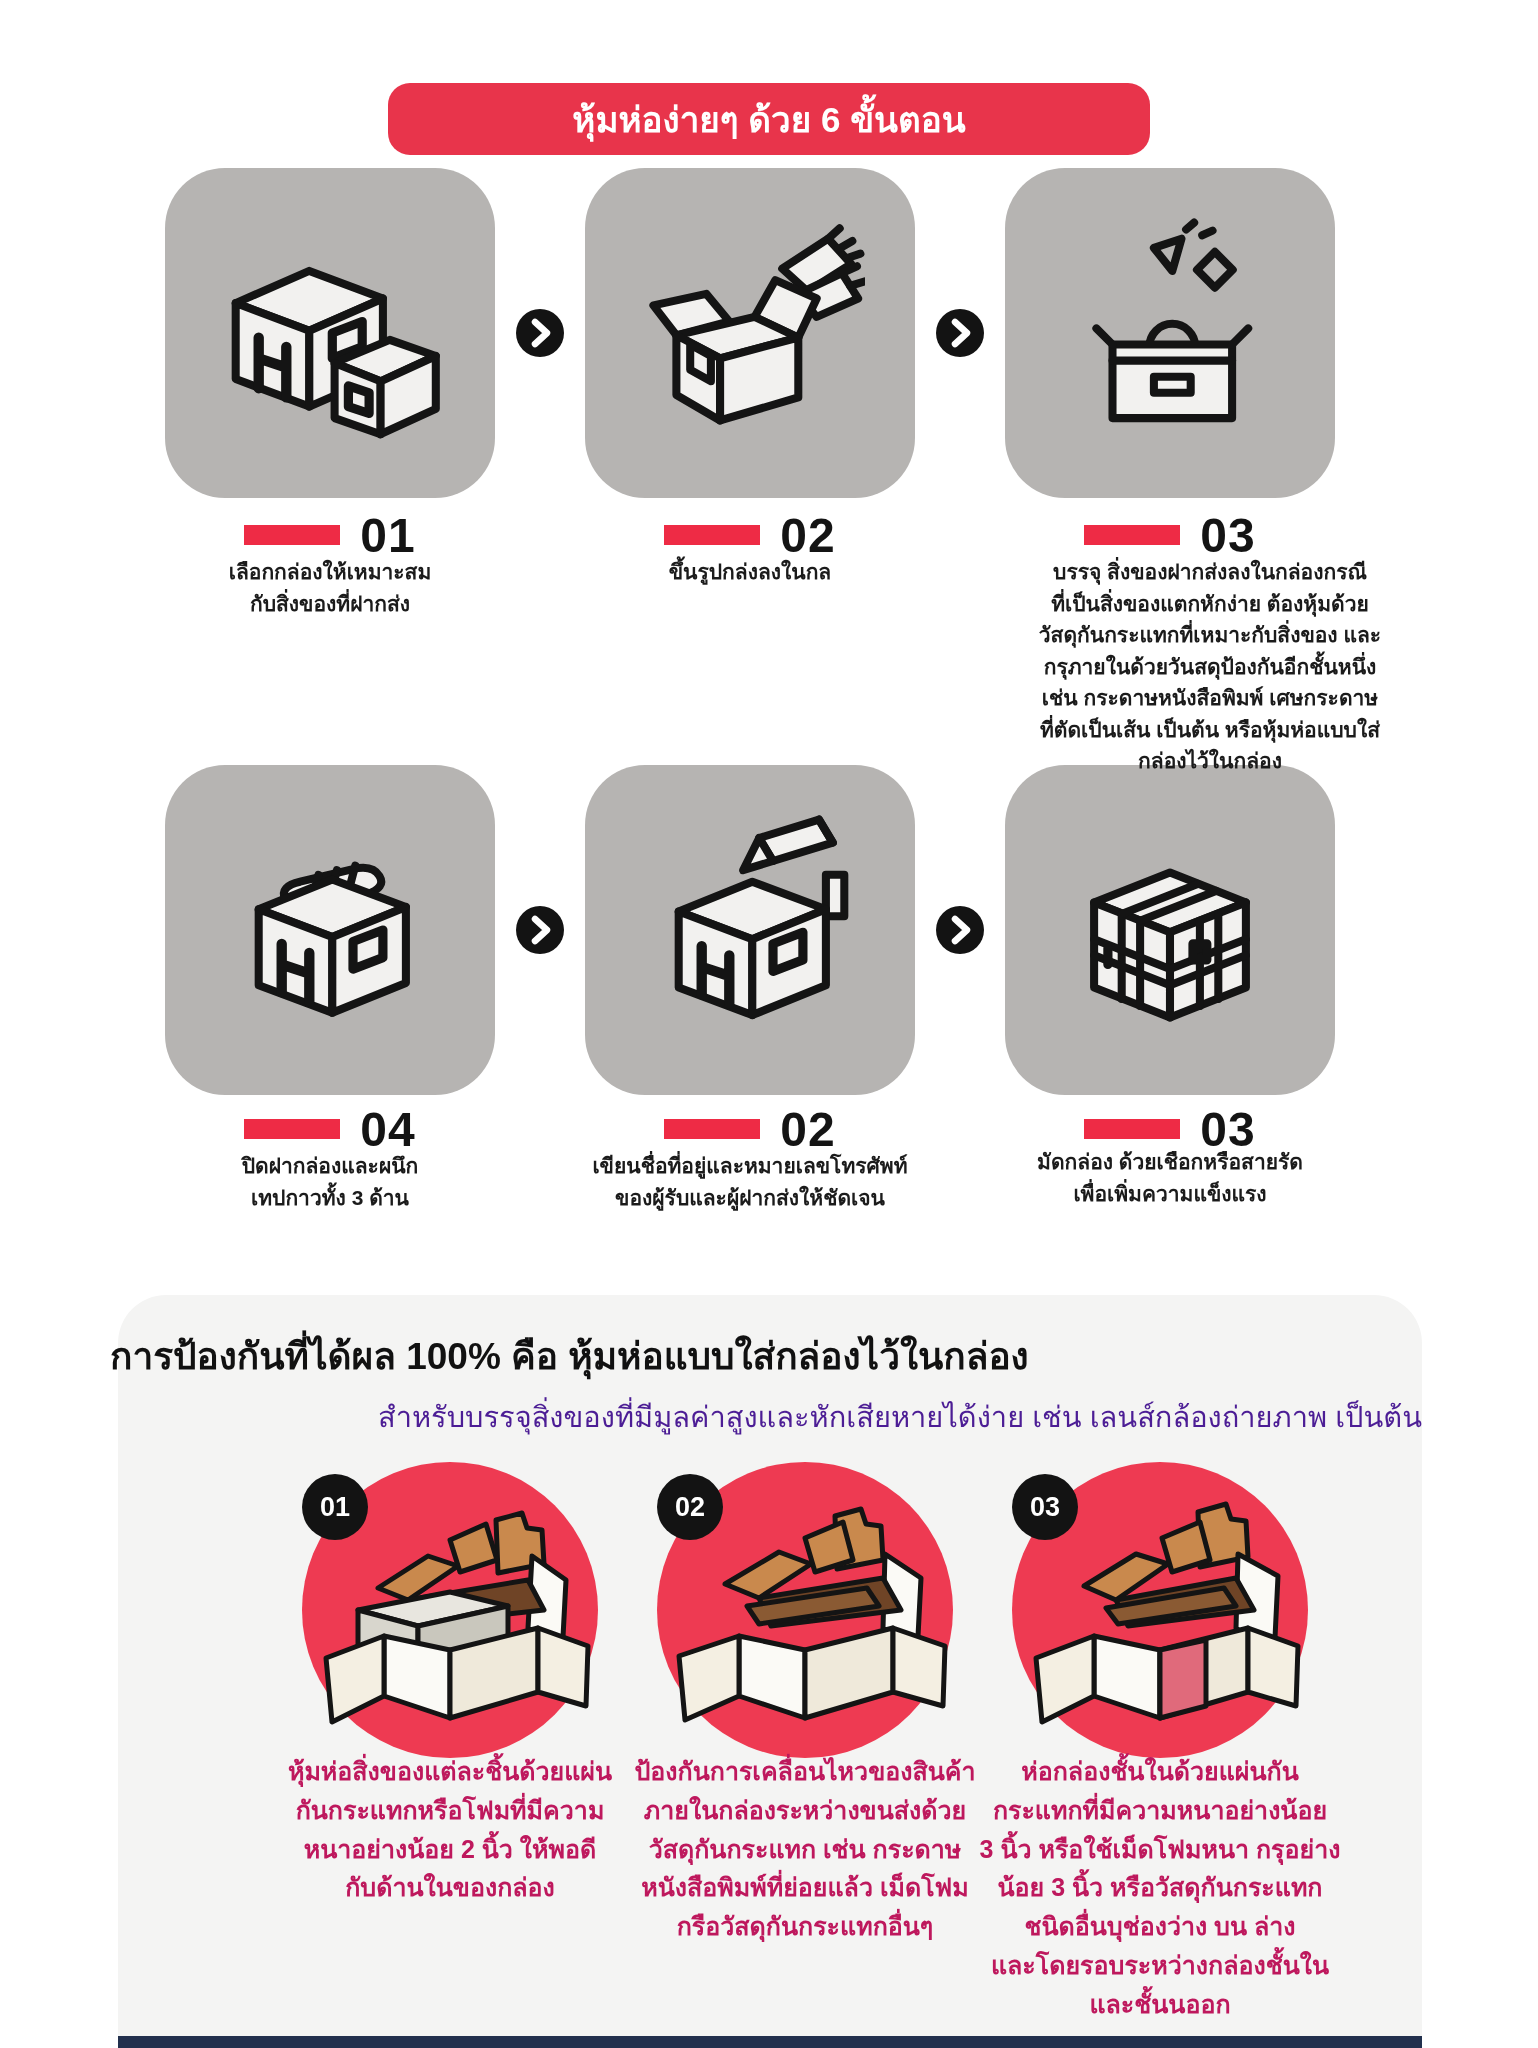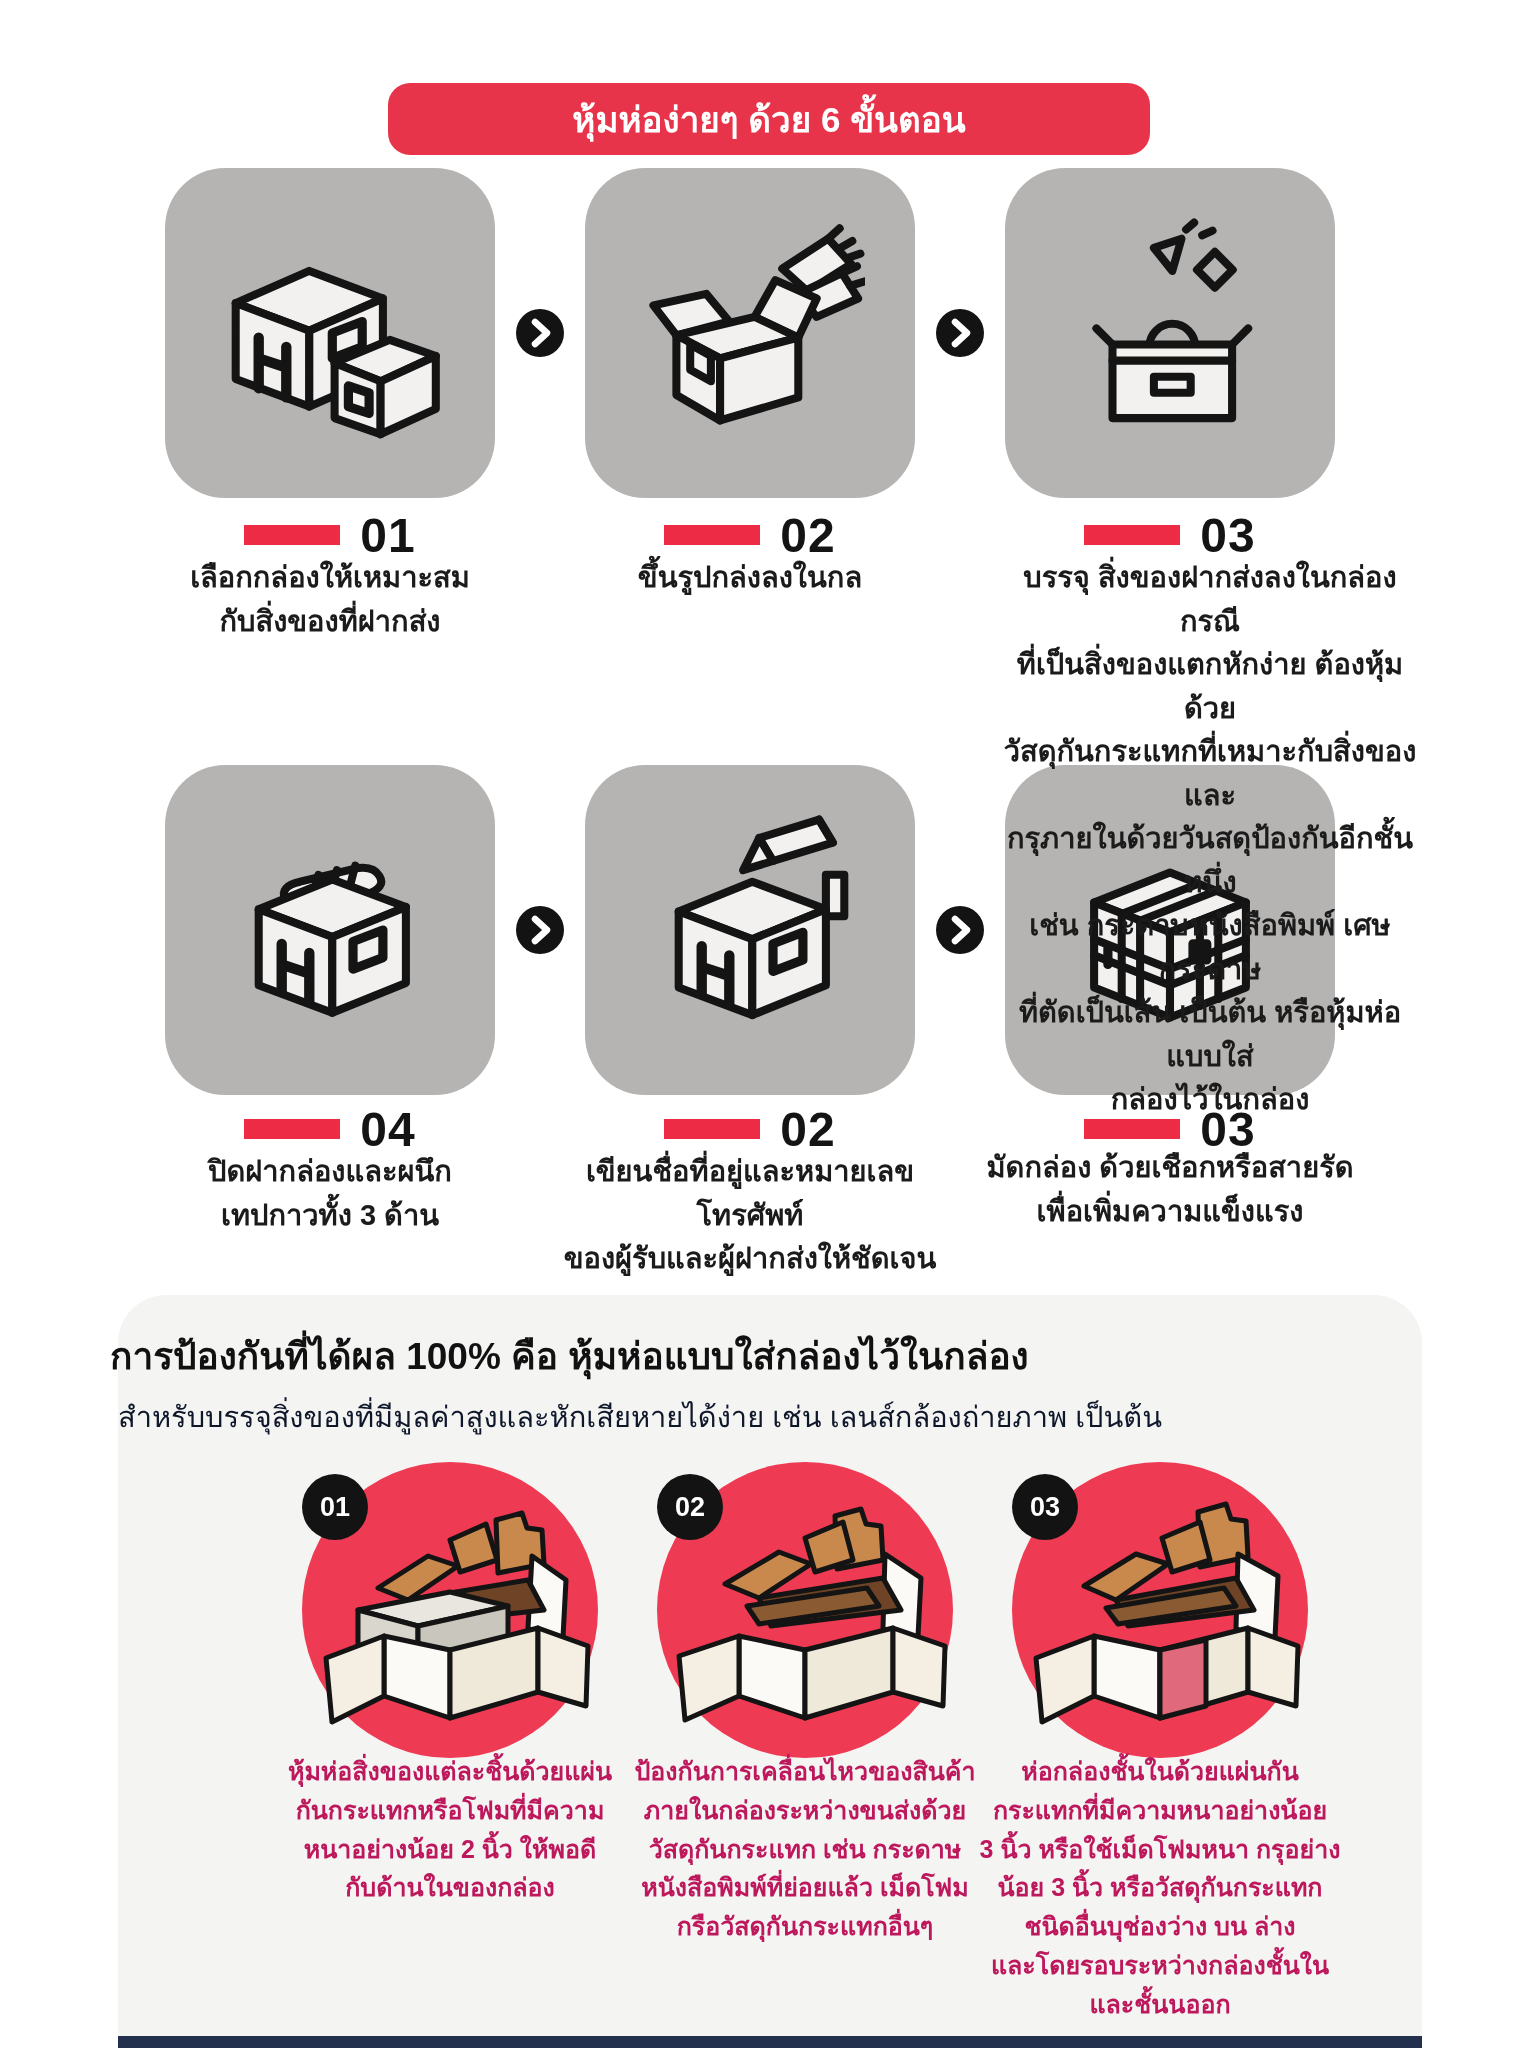--- a/index.html
+++ b/index.html
@@ -14,29 +14,29 @@
         display:flex;align-items:center;justify-content:center;}
   .tile svg{display:block;}
 
   .arrow{position:absolute;width:48px;height:48px;}
 
   .steplabel{position:absolute;width:330px;height:50px;display:flex;align-items:center;
              justify-content:center;gap:20px;}
   .bar{width:96px;height:20px;background:#ee2b45;}
   .num{font-size:48px;font-weight:800;letter-spacing:1px;color:#141414;}
 
-  .cap{position:absolute;text-align:center;font-size:29px;line-height:1.5;font-weight:600;
+  .cap{position:absolute;text-align:center;font-size:21px;line-height:1.5;font-weight:600;
        white-space:pre-line;color:#1b1b1b;}
 
   .panel{position:absolute;left:118px;top:1295px;width:1304px;height:753px;background:#f4f4f3;
          border-radius:48px 48px 0 0;}
   .ptitle{position:absolute;left:110px;width:1304px;top:1326px;text-align:left;
           font-size:37px;font-weight:700;color:#111;}
-  .psub{position:absolute;left:118px;width:1304px;top:1394px;text-align:left;
-        font-size:29px;font-weight:500;color:#0f172a;}
+  .psub{position:absolute;left:118px;width:1304px;top:1394px;text-align:right;
+        font-size:29px;font-weight:500;color:#4c1d95;}
 
   .ill{position:absolute;width:300px;height:300px;}
   .badge{position:absolute;width:66px;height:66px;border-radius:50%;background:#131313;color:#fff;
          display:flex;align-items:center;justify-content:center;font-size:27px;font-weight:700;}
   .icap{position:absolute;text-align:center;font-size:25px;line-height:1.55;font-weight:600;
         white-space:pre-line;color:#be185d;}
 
   .footer-strip{position:absolute;left:118px;top:2036px;width:1304px;height:12px;background:#22304d;}
 </style>
 </head>

